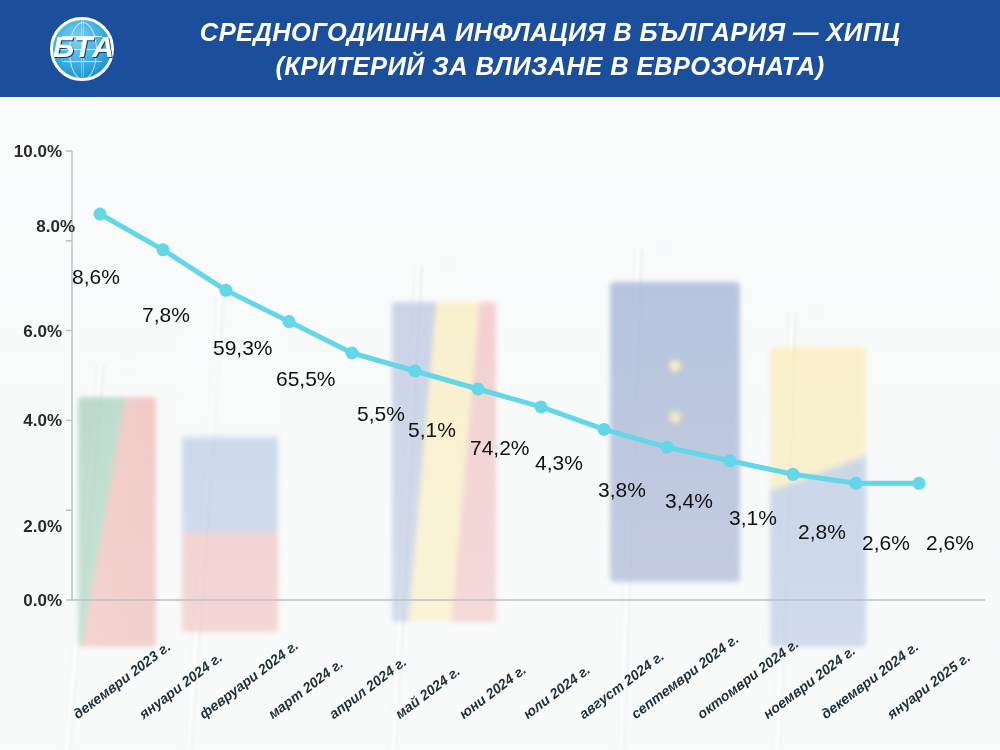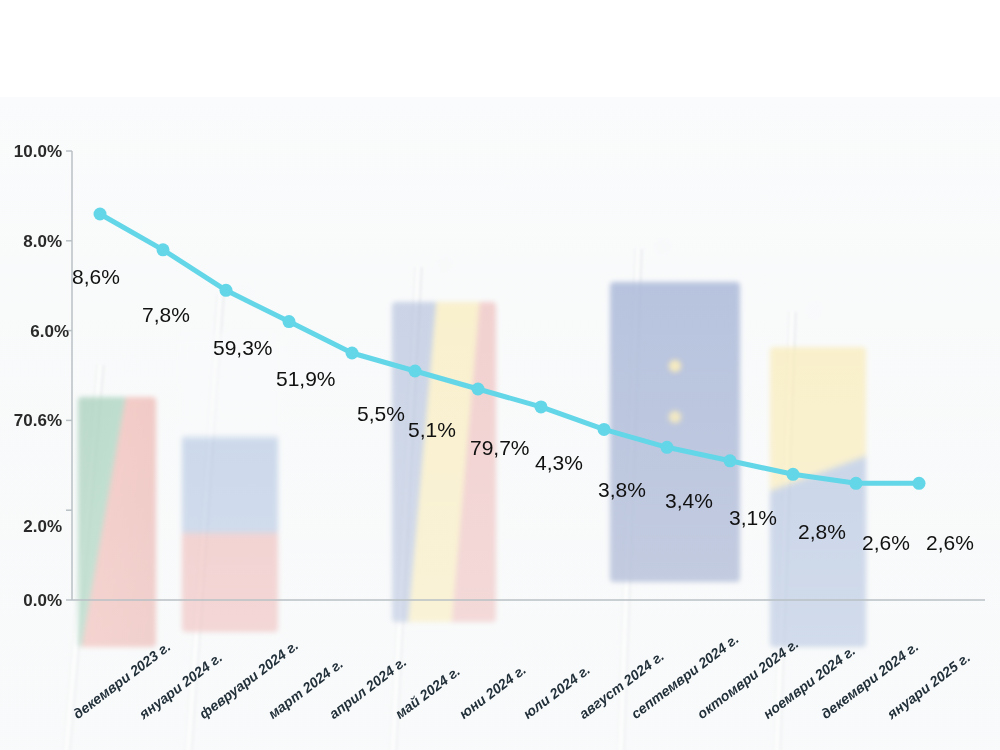--- a/index.html
+++ b/index.html
@@ -192,20 +192,35 @@
     left: 0; bottom: 0;
     width: 1000px; height: 6px;
     background: #1b4f9c;
   }
 </style>
 </head>
 <body>
 
 <div class="page">
 
+  <div class="header">
+    <div class="logo">
+      <div class="globe">
+        <div class="mer m1"></div>
+        <div class="mer m2"></div>
+        <div class="mer m3"></div>
+        <div class="ell"></div>
+      </div>
+      <div class="bta-text">БТА</div>
+    </div>
+    <div class="title-wrap">
+      <div class="title-line">СРЕДНОГОДИШНА ИНФЛАЦИЯ В БЪЛГАРИЯ — ХИПЦ</div>
+      <div class="title-line">(КРИТЕРИЙ ЗА ВЛИЗАНЕ В ЕВРОЗОНАТА)</div>
+    </div>
+  </div>
 
   <div class="chart-area">
 
     <div class="bg">
       <div class="sky"></div>
 
       <div class="knob" style="left:121px; top:258px;"></div>
       <div class="pole" style="left:96px; top:268px; height:420px; transform:rotate(5deg);"></div>
       <div class="flag" style="left:78px; top:300px; width:78px; height:250px; background:linear-gradient(100deg,#0f7b46 0%,#188a52 38%,#d94a3a 40%,#c63b2e 100%);"></div>
 
@@ -254,33 +269,33 @@
         <circle cx="541" cy="309.9" r="6.5" fill="#63d6e8"></circle>
         <circle cx="604" cy="332.4" r="6.5" fill="#63d6e8"></circle>
         <circle cx="667" cy="350.3" r="6.5" fill="#63d6e8"></circle>
         <circle cx="730" cy="363.8" r="6.5" fill="#63d6e8"></circle>
         <circle cx="793" cy="377.3" r="6.5" fill="#63d6e8"></circle>
         <circle cx="856" cy="386.3" r="6.5" fill="#63d6e8"></circle>
         <circle cx="919" cy="386.3" r="6.5" fill="#63d6e8"></circle>
       </svg>
 
       <div class="ylabel" style="left:0px; top:45px;">10.0%</div>
-      <div class="ylabel" style="left:0px; top:135px;">8.0%</div>
-      <div class="ylabel" style="left:7px; top:225px;">6.0%</div>
-      <div class="ylabel" style="left:0px; top:314px;">70.6%</div>
+      <div class="ylabel" style="left:0px; top:120px;padding-left:13px;">8.0%</div>
+      <div class="ylabel" style="left:0px; top:225px;">6.0%</div>
+      <div class="ylabel" style="left:0px; top:314px;">4.0%</div>
       <div class="ylabel" style="left:0px; top:404px;margin-top:16px;">2.0%</div>
       <div class="ylabel" style="left:0px; top:494px;">0.0%</div>
 
       <div class="dlabel" style="left:72px;  top:168px;">8,6%</div>
       <div class="dlabel" style="left:142px; top:206px;">7,8%</div>
       <div class="dlabel" style="left:213px; top:239px;">59,3%</div>
-      <div class="dlabel" style="left:276px; top:270px;">51,9%</div>
+      <div class="dlabel" style="left:276px; top:270px;">65,5%</div>
       <div class="dlabel" style="left:341px; top:305px;margin-left:16px;">5,5%</div>
       <div class="dlabel" style="left:408px; top:321px;">5,1%</div>
-      <div class="dlabel" style="left:470px; top:339px;">79,7%</div>
+      <div class="dlabel" style="left:470px; top:339px;">74,2%</div>
       <div class="dlabel" style="left:535px; top:354px;">4,3%</div>
       <div class="dlabel" style="left:598px; top:381px;">3,8%</div>
       <div class="dlabel" style="left:665px; top:392px;">3,4%</div>
       <div class="dlabel" style="left:729px; top:409px;">3,1%</div>
       <div class="dlabel" style="left:798px; top:423px;text-align:center;">2,8%</div>
       <div class="dlabel" style="left:862px; top:434px;">2,6%</div>
       <div class="dlabel" style="left:926px; top:434px;">2,6%</div>
 
       <div class="xlabel" style="left:70px;  top:612px;">декември 2023 г.</div>
       <div class="xlabel" style="left:136px; top:612px;">януари 2024 г.</div>

